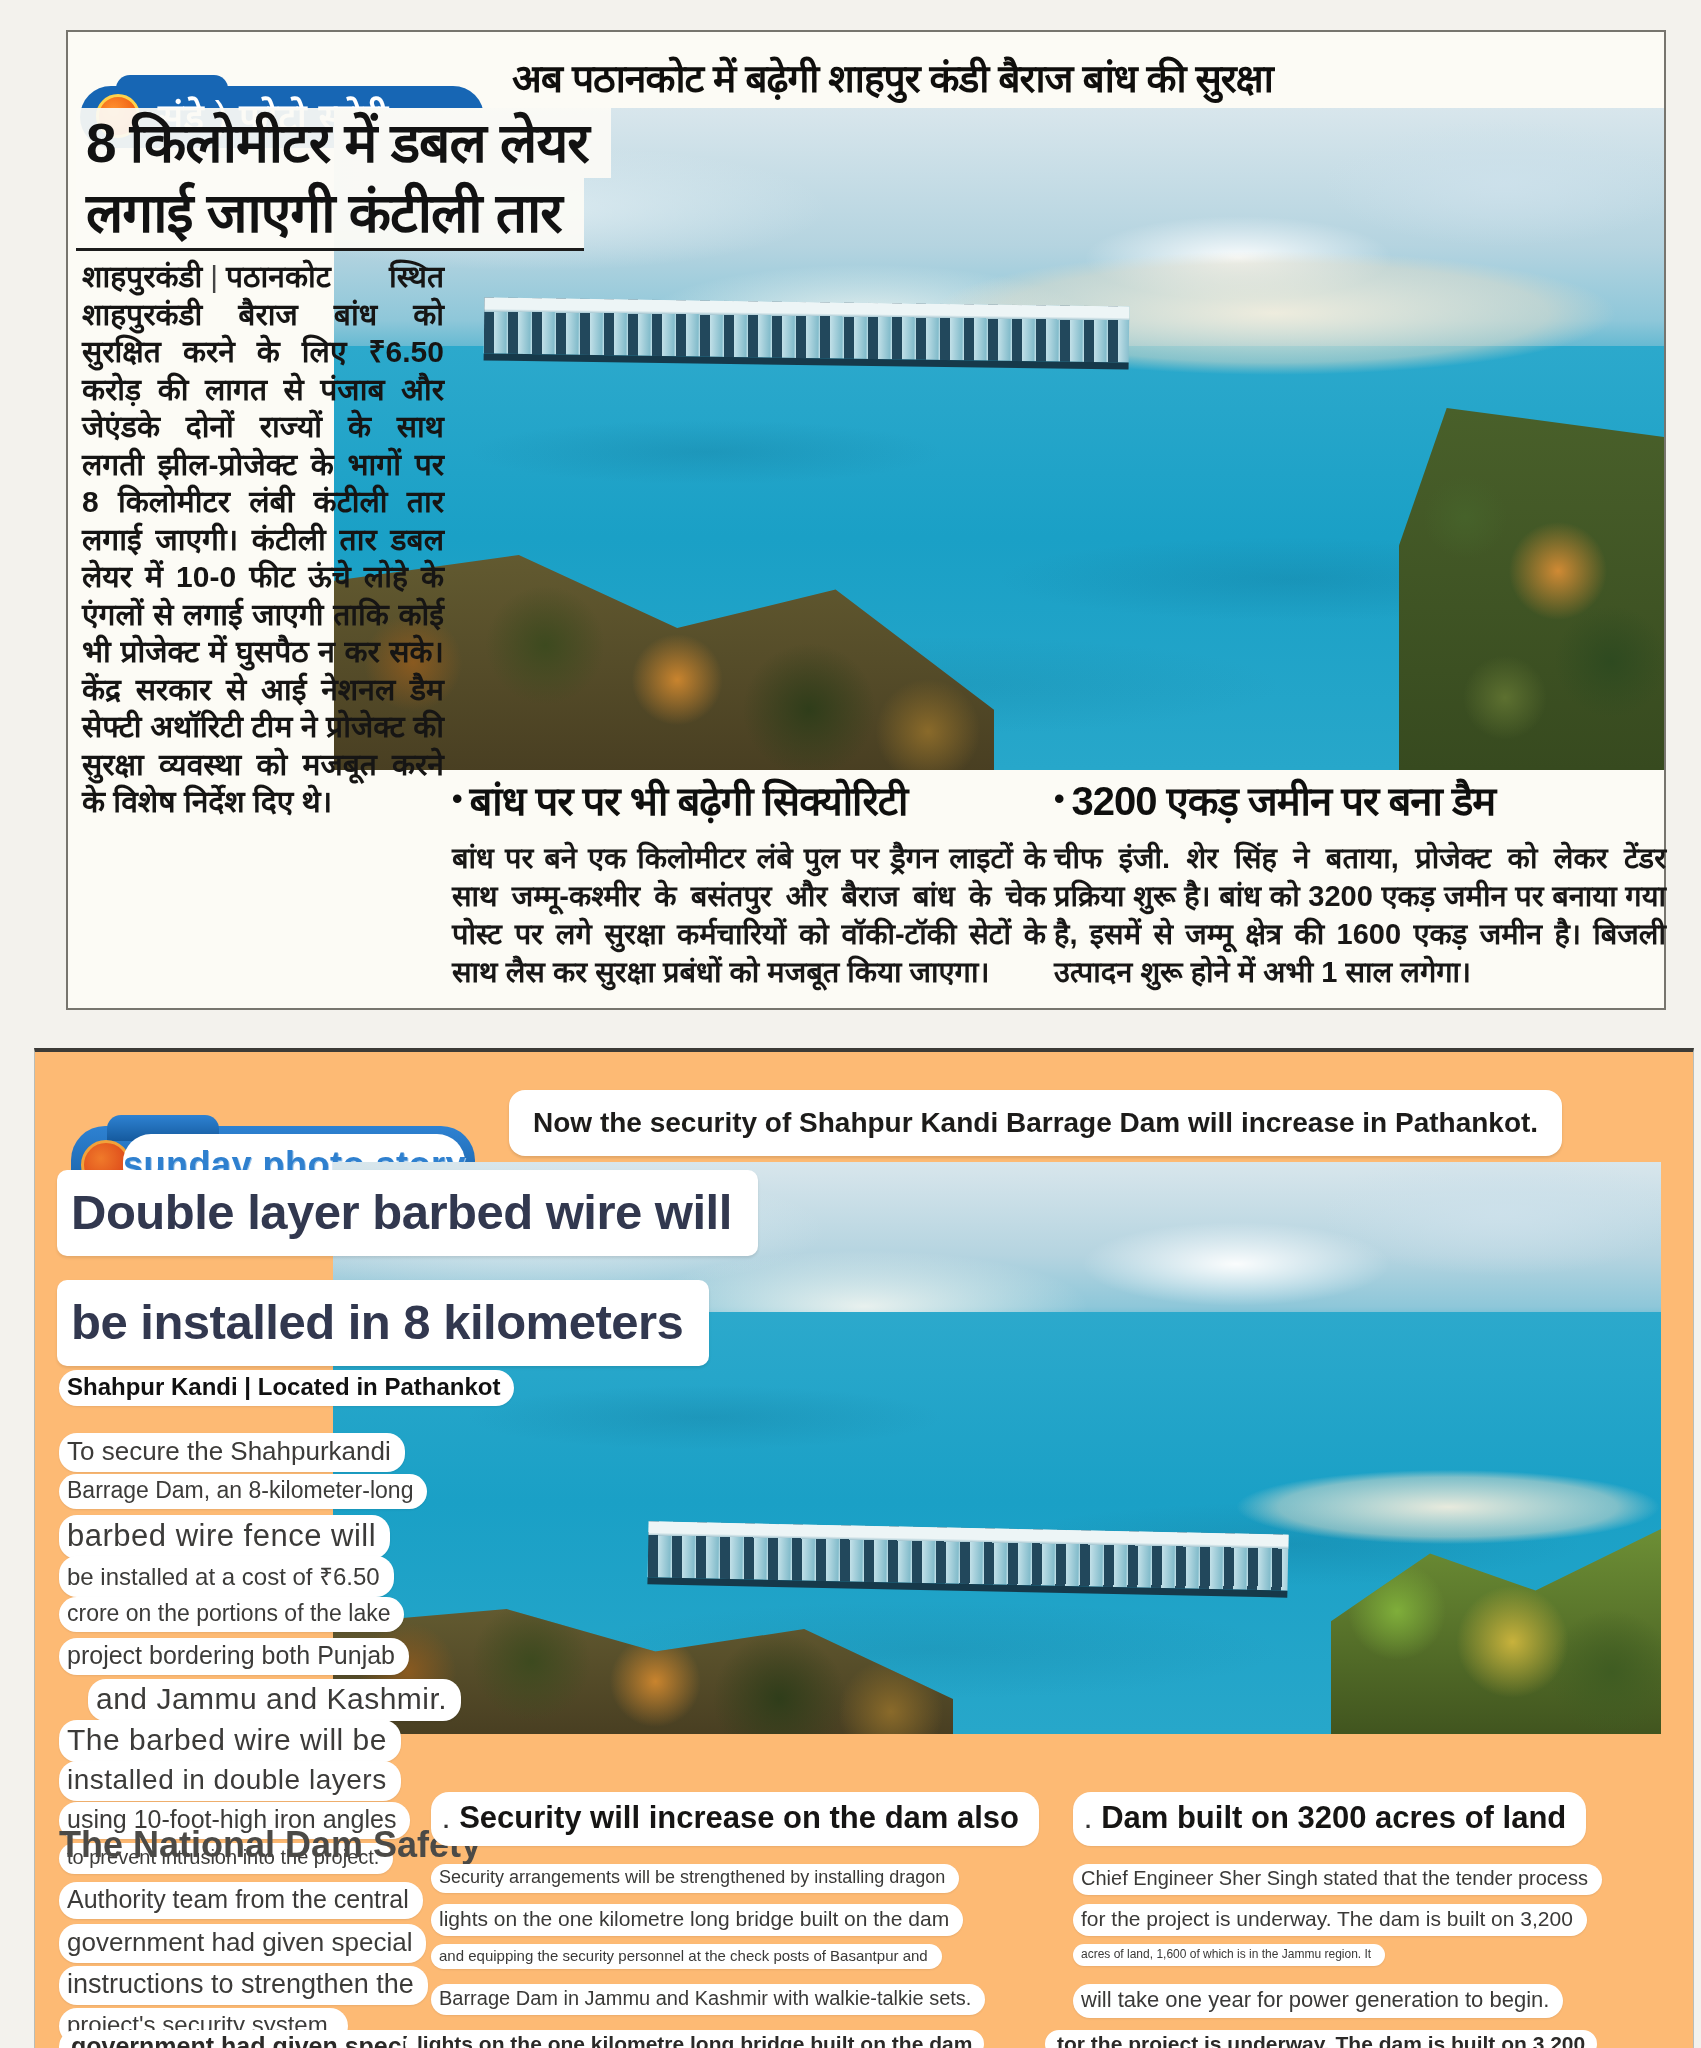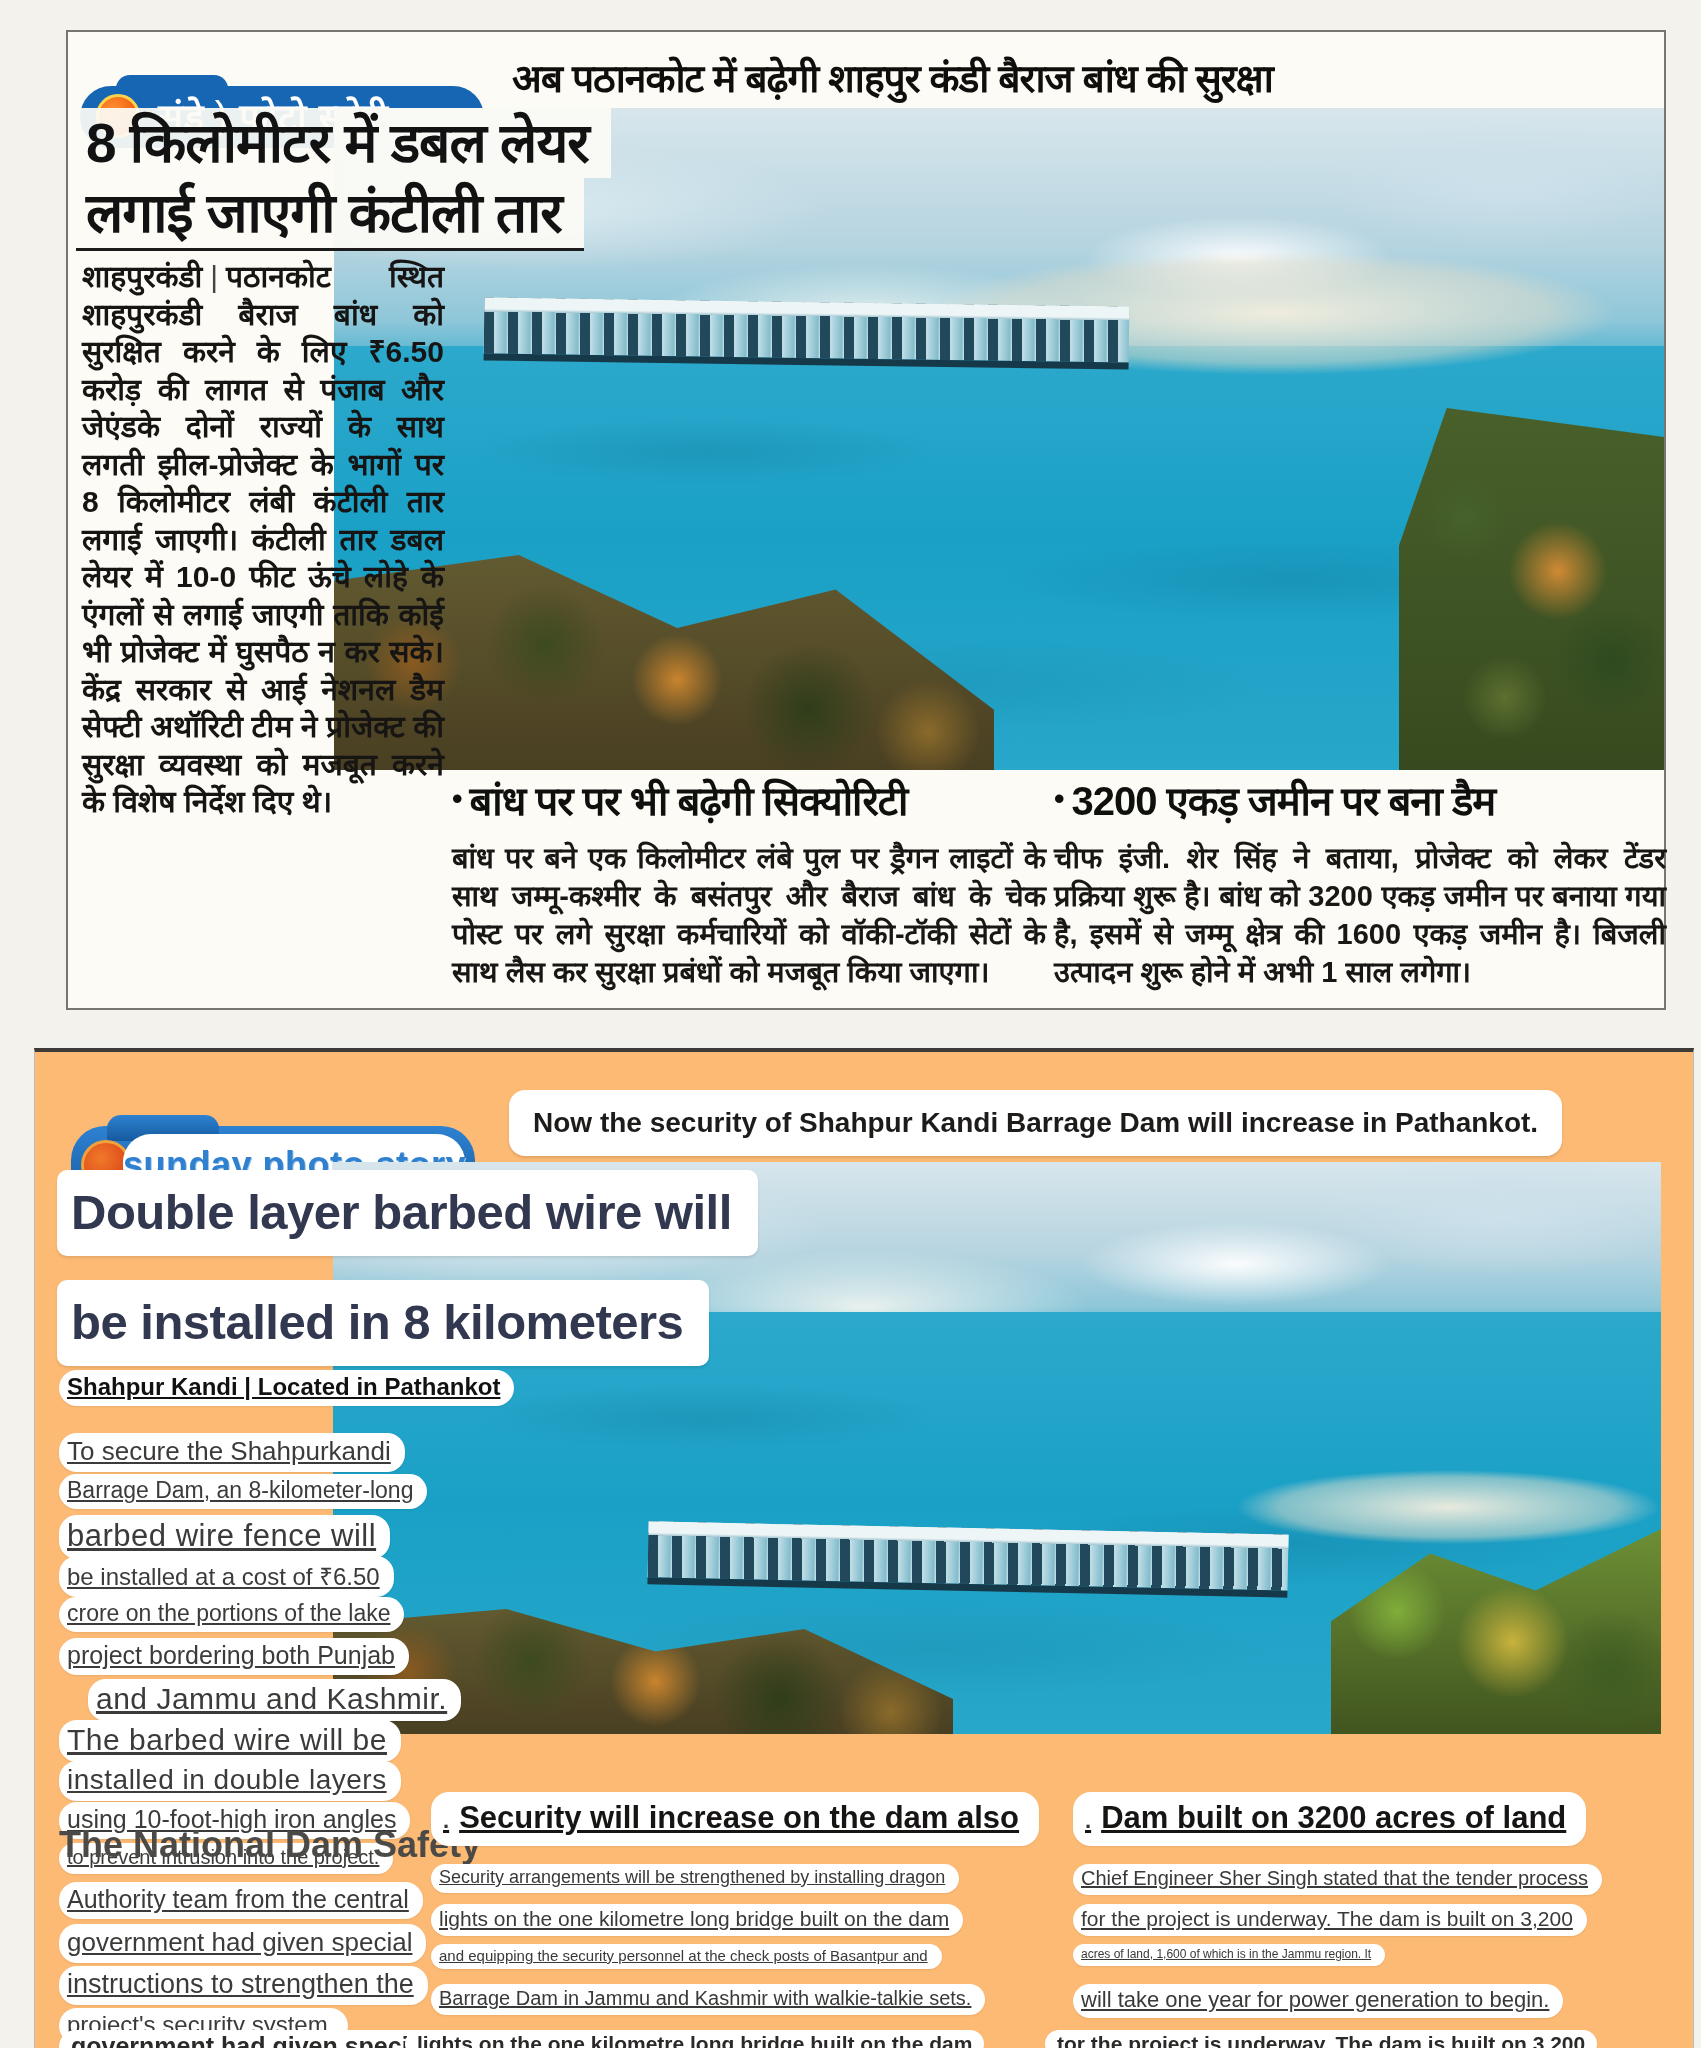--- a/index.html
+++ b/index.html
@@ -154,21 +154,21 @@
   .photo2 .ps-bushes-right{width:330px;height:205px;}
   .en-h1,.en-h2{
     position:absolute;left:22px;background:#ffffff;border-radius:10px;
     font-size:49px;font-weight:700;color:#32384f;white-space:nowrap;
     padding:14px 26px 16px 14px;letter-spacing:-.5px;
     box-shadow:0 2px 3px rgba(0,0,0,.10);
   }
   .en-h1{top:118px;}
   .en-h2{top:228px;}
   .pill{background:#ffffff;border-radius:18px;display:inline-block;padding:3px 14px 5px 8px;
-        box-shadow:0 1px 2px rgba(0,0,0,.08);text-decoration:underline;}
+        box-shadow:0 1px 2px rgba(0,0,0,.08);}
   .en-dateline{
     position:absolute;left:24px;top:318px;font-size:24px;font-weight:700;color:#111;white-space:nowrap;
   }
   .en-lead{position:absolute;left:24px;top:357px;width:420px;margin-top:24px;}
   .eline{height:41px;white-space:nowrap;color:#3c3b39;font-weight:500;}
   .en-lead .eline:nth-of-type(1){font-size:26px;}
   .en-lead .eline:nth-of-type(2){font-size:23px;}
   .en-lead .eline:nth-of-type(3){font-size:31px;letter-spacing:.5px;}
   .en-lead .eline:nth-of-type(4){font-size:24px;}
   .en-lead .eline:nth-of-type(5){font-size:23px;}

